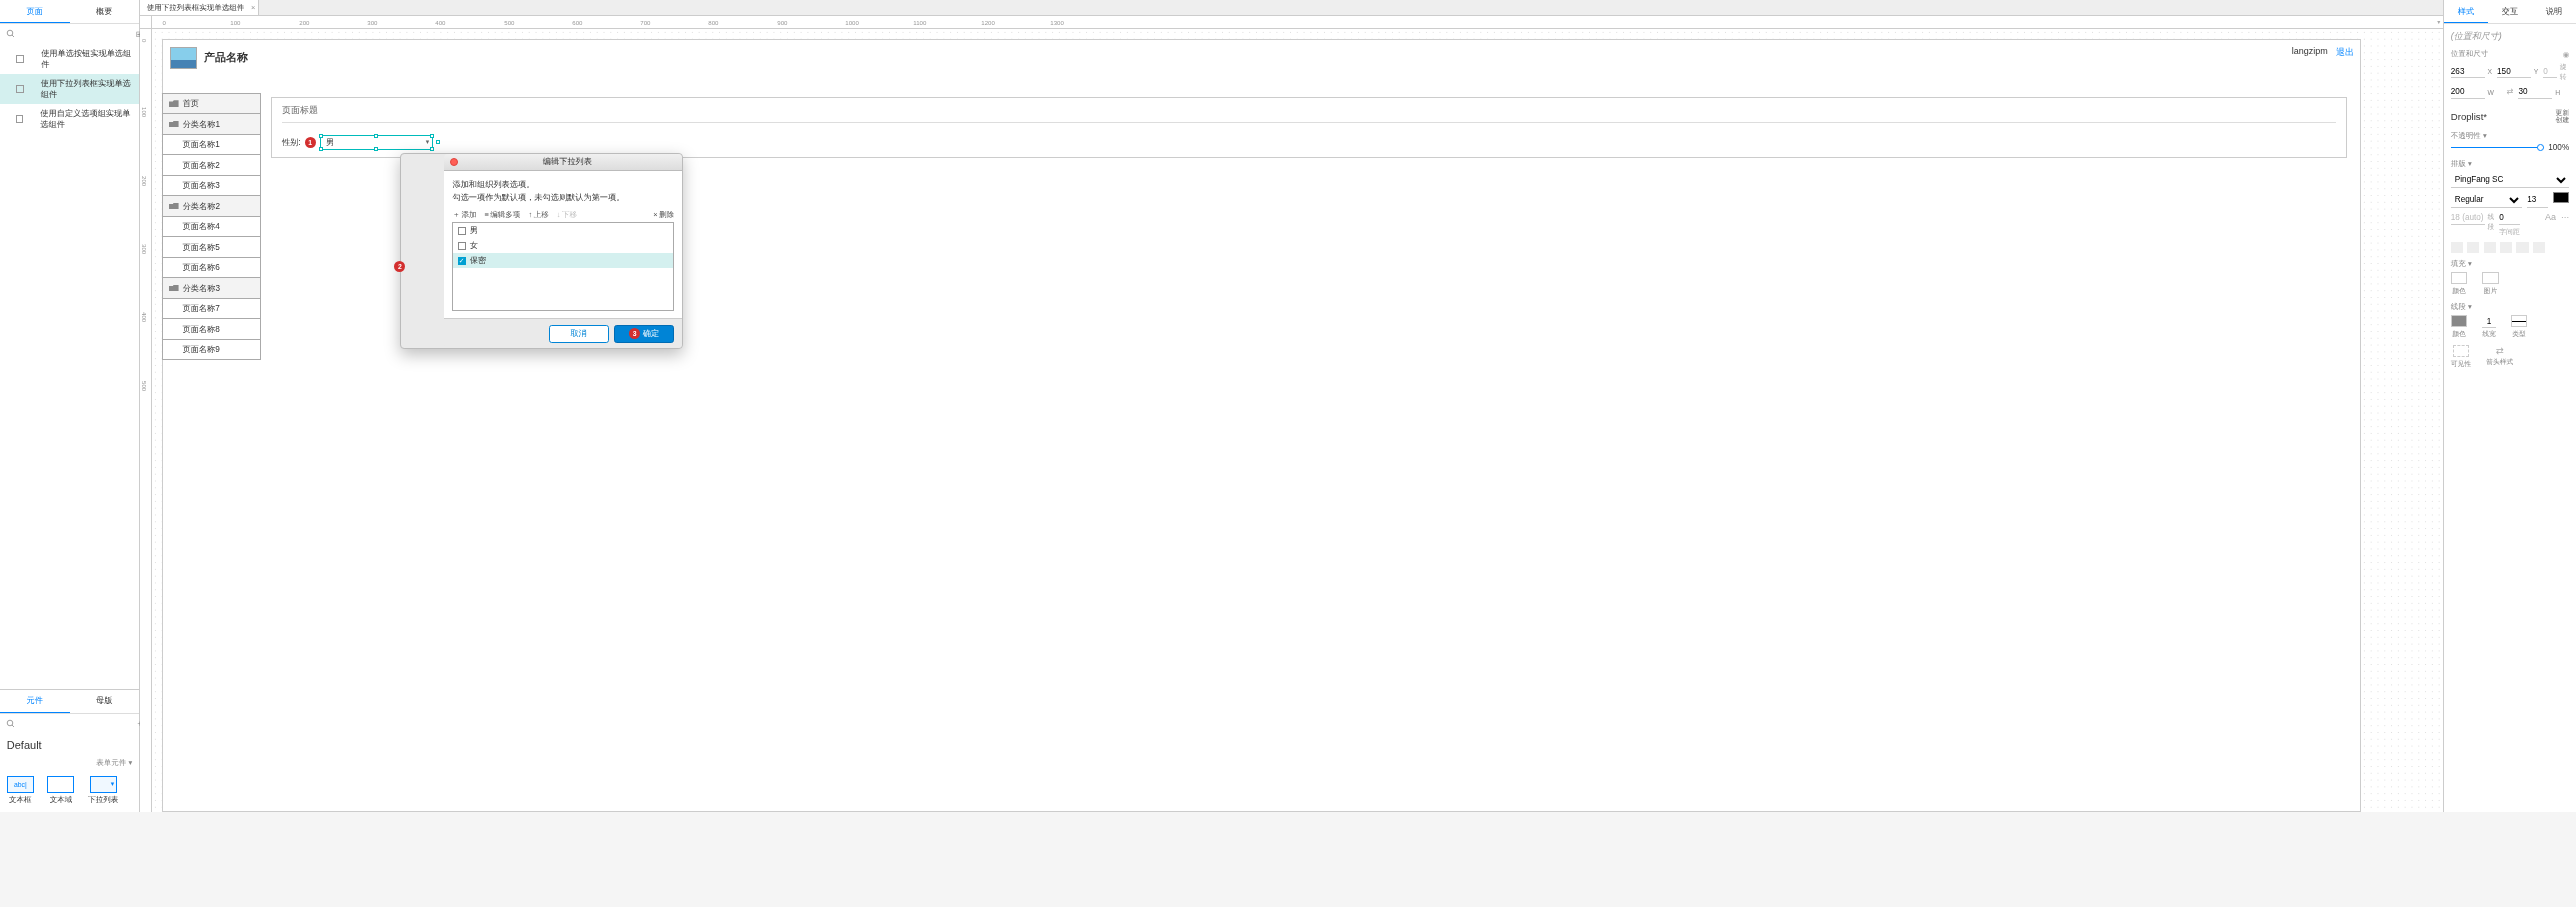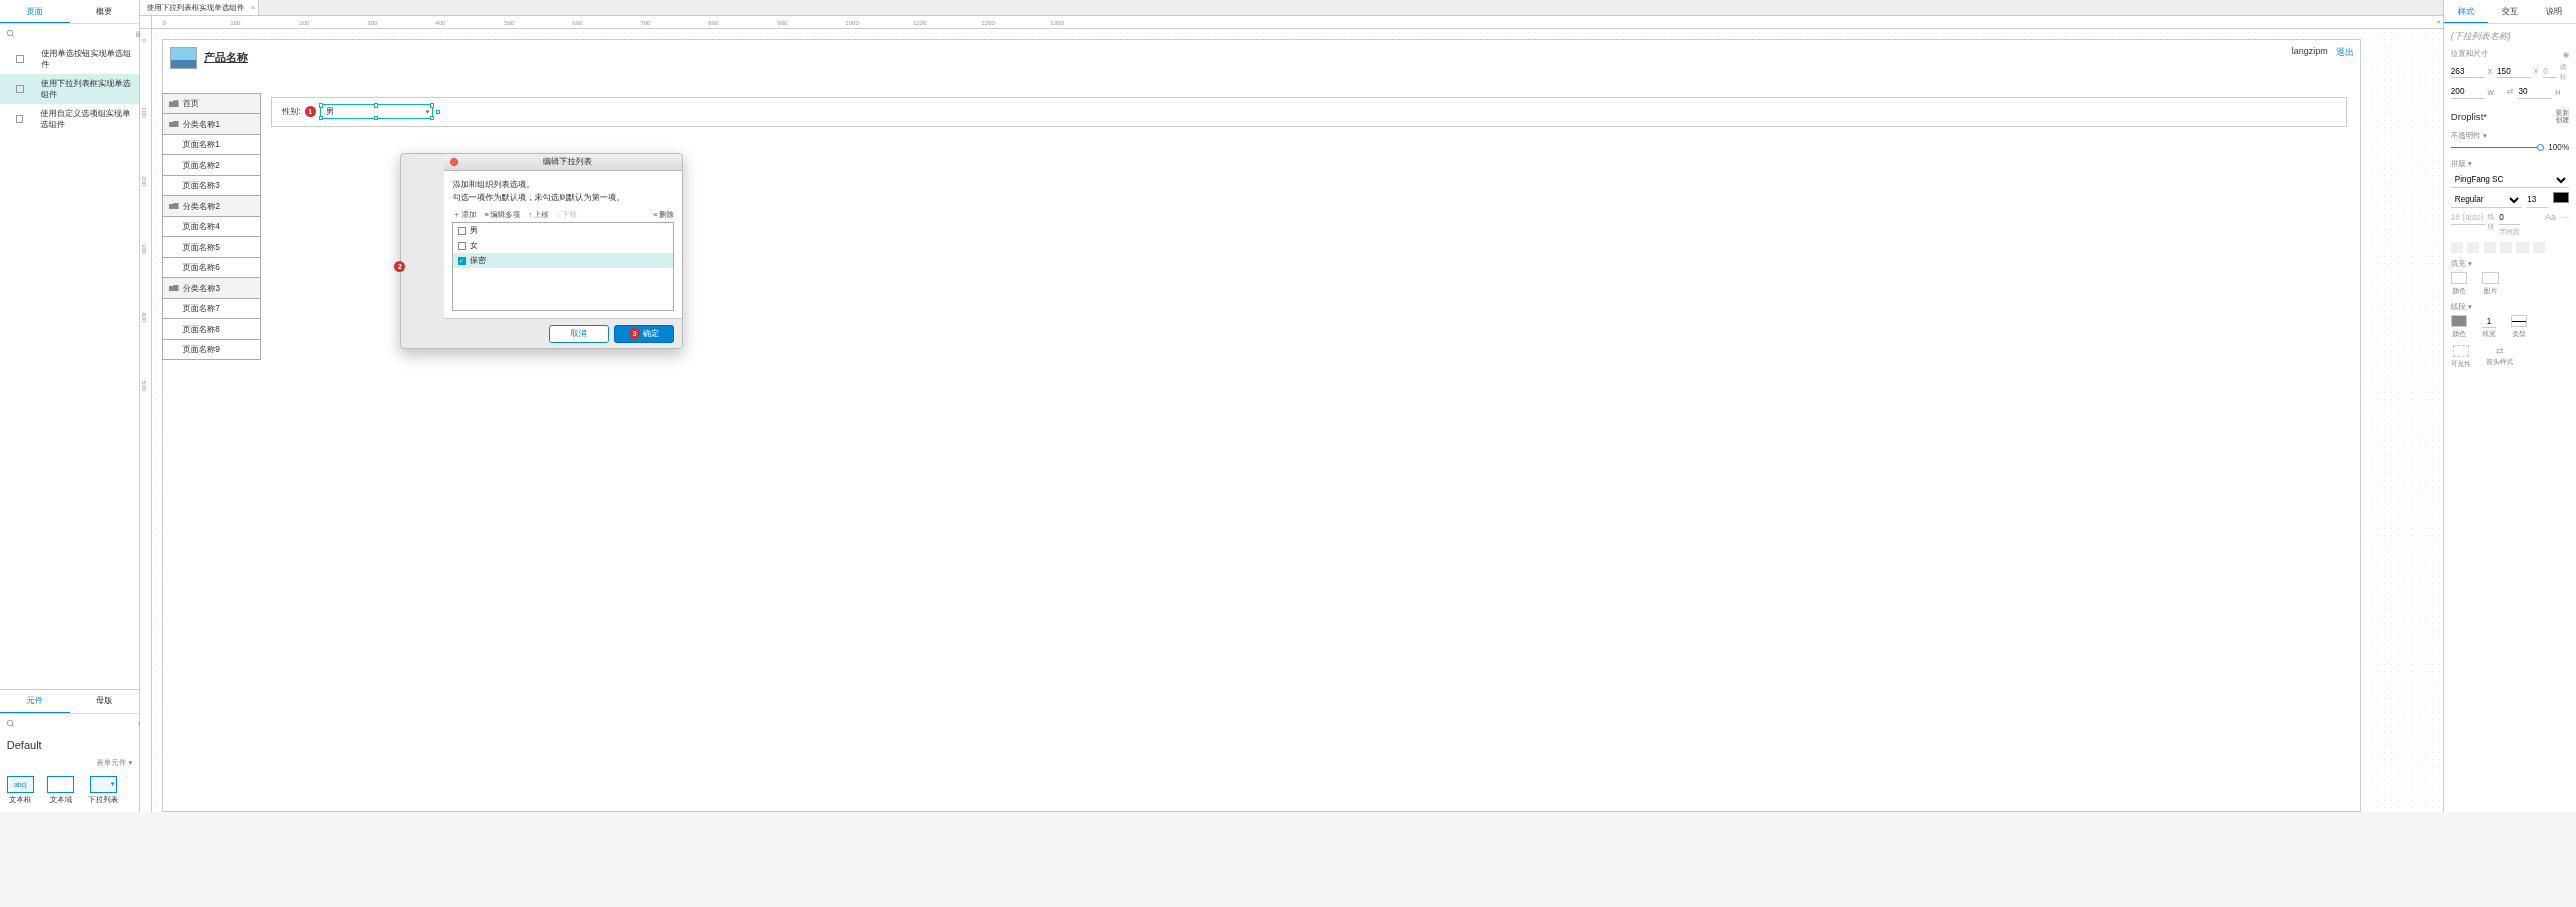--- a/index.html
+++ b/index.html
@@ -33,21 +33,21 @@
 .tab-bar { background: #eee; border-bottom: 0.7px solid #ccc; display: flex; }
 .page-tab { background: #fff; padding: 2.7px 13.7px 2.7px 6.8px; font-size: 7.5px; border-right: 0.7px solid #ccc; position: relative; }
 .page-tab .close { position: absolute; right: 2.7px; top: 2.7px; color: #999; cursor: pointer; }
 .ruler-h { height: 12.3px; background: #fff; border-bottom: 0.7px solid #ccc; position: relative; font-size: 6.1px; color: #888; display: flex; }
 .ruler-corner { width: 12.3px; border-right: 0.7px solid #ccc; }
 .ruler-ticks { flex: 1; position: relative; }
 .canvas-wrap { flex: 1; display: flex; }
 .ruler-v { width: 12.3px; background: #fff; border-right: 0.7px solid #ccc; position: relative; font-size: 6.1px; color: #888; }
 .canvas { flex: 1; background: #fff; position: relative; background-image: radial-gradient(#ddd 0.3px, transparent 0.3px); background-size: 6.8px 6.8px; }
 .design-area { position: absolute; left: 10.2px; top: 10.2px; right: 82px; bottom: 0; background: #fff; border: 0.7px solid #ccc; }
-.design-header { display: flex; align-items: center; padding: 6.8px; gap: 6.8px; border-bottom: 0.7px solid transparent; text-decoration: underline; }
+.design-header { display: flex; align-items: center; padding: 6.8px; gap: 6.8px; border-bottom: 0.7px solid transparent; }
 .logo-box { width: 27px; height: 22px; background: linear-gradient(to bottom, #87ceeb 60%, #4682b4 60%); border: 0.7px solid #aaa; }
 .product-title { font-size: 11px; font-weight: bold; }
 .top-right { position: absolute; right: 89px; top: 17px; display: flex; gap: 8.2px; font-size: 9px; }
 .logout { color: #0084ff; cursor: pointer; }
 
 .sitemap-col { position: absolute; left: 10.2px; top: 65px; width: 99px; background: #fff; }
 .sm-item { border: 0.7px solid #aaa; padding: 4.1px 5.5px; display: flex; align-items: center; gap: 4.1px; font-size: 8.2px; margin-top: -0.7px; cursor: pointer; }
 .sm-item.cat { background: #f3f3f3; font-weight: 500; }
 .sm-item.sub { padding-left: 19px; }
 .folder-icon { width: 9.6px; height: 6.8px; background: #888; clip-path: polygon(0 20%, 40% 20%, 50% 0, 100% 0, 100% 100%, 0 100%); }
@@ -276,20 +276,21 @@
             <div class="sm-item sub">
               <span>页面名称8</span>
             </div>
             <div class="sm-item sub">
               <span>页面名称9</span>
             </div>
           </div>
 
         <div class="content-area">
           <div class="content-box">
+            <div class="page-title-txt">页面标题</div>
             <div class="form-row">
               <span class="form-label">性别:</span>
               <span class="badge">1</span>
               <div class="droplist">
                 <span style="margin-left:2.7px">男</span>
                 <span class="sel-handle" style="left:-2px;top:-2px"></span>
                 <span class="sel-handle" style="right:-2px;top:-2px"></span>
                 <span class="sel-handle" style="left:-2px;bottom:-2px"></span>
                 <span class="sel-handle" style="right:-2px;bottom:-2px"></span>
                 <span class="sel-handle" style="left:50%;top:-2px;margin-left:-2px"></span>
@@ -346,21 +347,21 @@
     </div>
   </div>
 
   <div class="right-panel">
     <div class="rp-tabs">
       <div class="rp-tab active">样式</div>
       <div class="rp-tab">交互</div>
       <div class="rp-tab">说明</div>
     </div>
     <div class="rp-body">
-      <div class="rp-name">(下拉列表名称)</div>
+      <div class="rp-name">(位置和尺寸)</div>
 
       <div class="rp-section-label">
         <span>位置和尺寸</span>
         <span class="eye-icon">◉</span>
       </div>
       <div class="rp-row">
         <div class="rp-field">
             <input class="rp-input" value="263" style="">
             <span class="rp-unit">X</span>
           </div>

